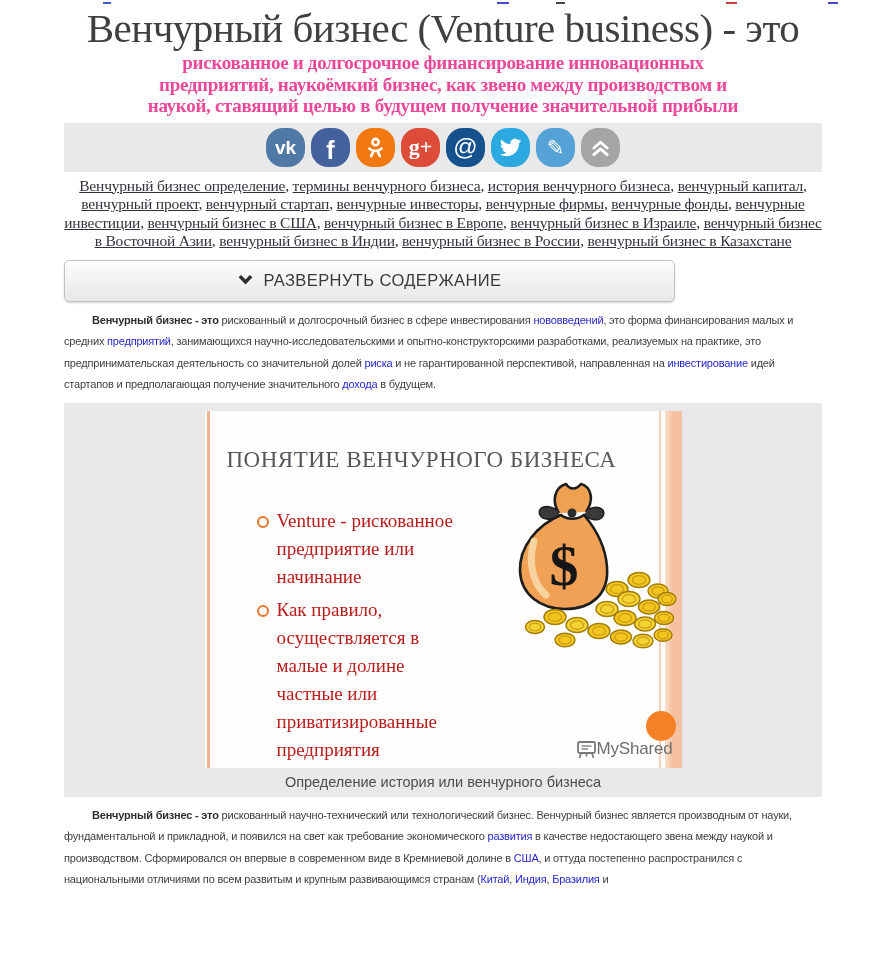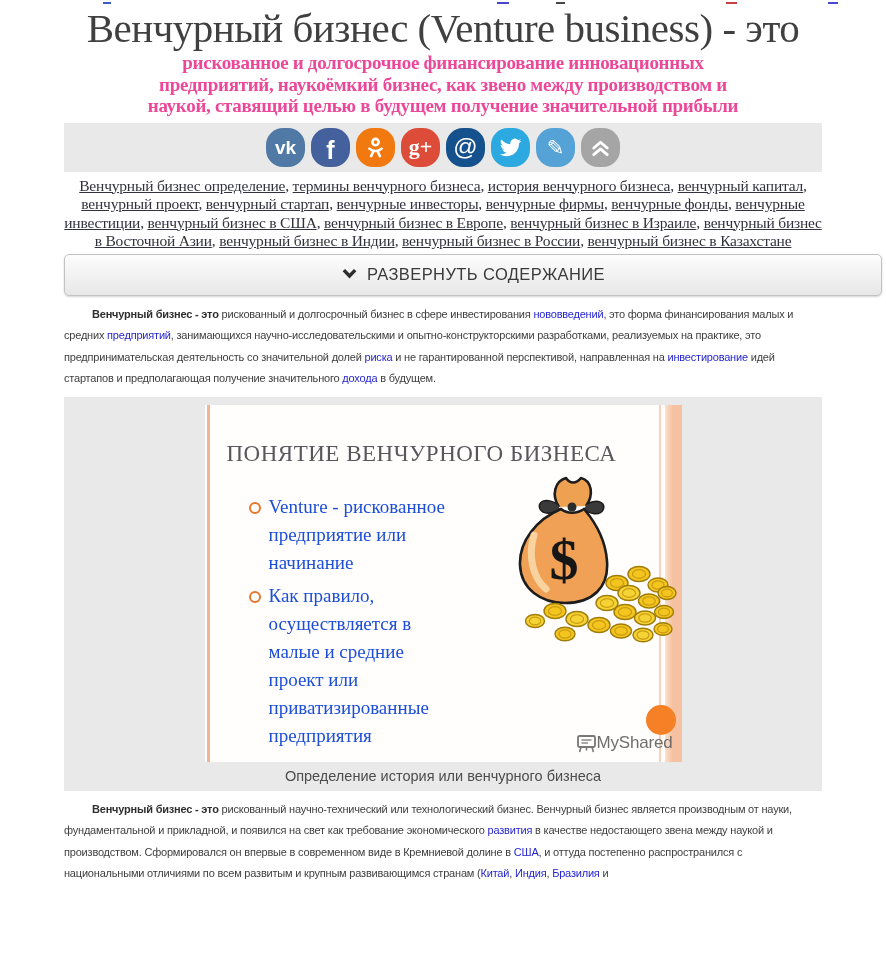--- a/index.html
+++ b/index.html
@@ -41,21 +41,21 @@
   
   .toc{
     margin-top:5px;text-align:center;
     font-family:"Liberation Serif","DejaVu Serif",serif;
     font-size:15.5px;line-height:18.5px;letter-spacing:-0.2px;color:#32323e;
   }
   .toc a{color:#32323e;cursor:pointer;}
 
   
   .expand-btn{
-    margin-top:3px;width:818px;height:42px;
+    margin-top:9px;width:611px;height:42px;
     background:linear-gradient(#fdfdfd,#e7e7e7);
     border:1px solid #c2c2c2;border-radius:5px;
     box-shadow:0 1px 2px rgba(0,0,0,0.18);
     font-family:"Liberation Sans",sans-serif;
     font-size:16.5px;letter-spacing:0.4px;color:#3a3a3a;
     display:flex;align-items:center;justify-content:center;gap:9px;
     cursor:pointer;
   }
 
   
@@ -83,23 +83,23 @@
   .stripe-left{left:2px;width:3px;background:#f2b294;}
   .stripe-right-thin{right:21px;width:2px;background:#f6d2bd;}
   .stripe-right-wide{right:0;width:17px;background:linear-gradient(90deg,#fbe0cd,#f6c1a0 45%,#f6c1a0);}
   .slide-title{
     position:absolute;left:22px;top:36px;
     font-family:"Liberation Serif","DejaVu Serif",serif;
     font-size:23px;letter-spacing:0.5px;color:#57575c;
   }
   ul.slide-bullets{
     position:absolute;left:34px;top:80px;width:212px;
-    list-style:none;margin:8px;padding:0;
-    font-family:"Liberation Serif","DejaVu Serif",serif;
-    font-size:19px;line-height:28px;color:#1d4ed8;
+    list-style:none;margin:16px;padding:0;
+    font-family:"Liberation Serif","DejaVu Serif",serif;
+    font-size:19px;line-height:28px;color:#b91c1c;
   }
   ul.slide-bullets li{position:relative;padding-left:22px;margin-bottom:5px;}
   ul.slide-bullets li::before{
     content:"";position:absolute;left:2px;top:9px;width:8px;height:8px;
     border:2.5px solid #e8762c;border-radius:50%;
   }
   .bag-svg{position:absolute;left:292px;top:66px;}
   .ms-circle{
     position:absolute;right:6px;bottom:27px;width:30px;height:30px;
     border-radius:50%;background:#f58025;
@@ -182,21 +182,21 @@
   <figure class="slide-figure">
     <div class="slide">
       <div class="stripe stripe-left"></div>
       <div class="stripe stripe-right-thin"></div>
       <div class="stripe stripe-right-wide"></div>
 
       <div class="slide-title">ПОНЯТИЕ ВЕНЧУРНОГО БИЗНЕСА</div>
 
       <ul class="slide-bullets" id="slideBullets">
           <li>Venture - рискованное предприятие или начинание</li>
-          <li>Как правило, осуществляется в малые и средние проект или приватизированные предприятия</li>
+          <li>Как правило, осуществляется в малые и долине частные или приватизированные предприятия</li>
         </ul>
 
       <svg class="bag-svg" width="180" height="180" viewBox="0 0 180 180">
 
         <path d="M62 36 C54 24 58 10 69 7 C73 13 79 13 84 7 C95 10 97 24 89 35" fill="#efa152" stroke="#1d1d1d" stroke-width="2.6" stroke-linejoin="round"></path>
 
         <path d="M60 33 C48 26 40 31 43 38 C46 44 57 43 63 38" fill="#3a3a3a" stroke="#1d1d1d" stroke-width="1.6"></path>
         <path d="M90 33 C101 27 109 32 106 39 C103 45 92 43 87 38" fill="#3a3a3a" stroke="#1d1d1d" stroke-width="1.6"></path>
         <circle cx="75" cy="36" r="4.5" fill="#2c2c2c"></circle>
 

